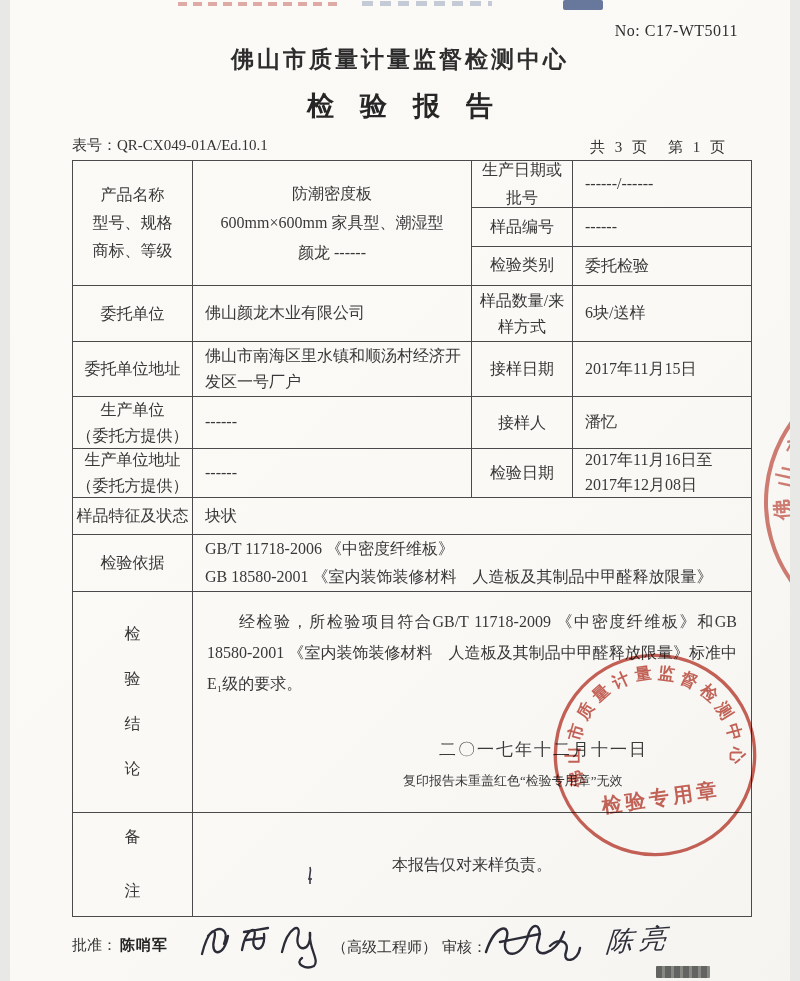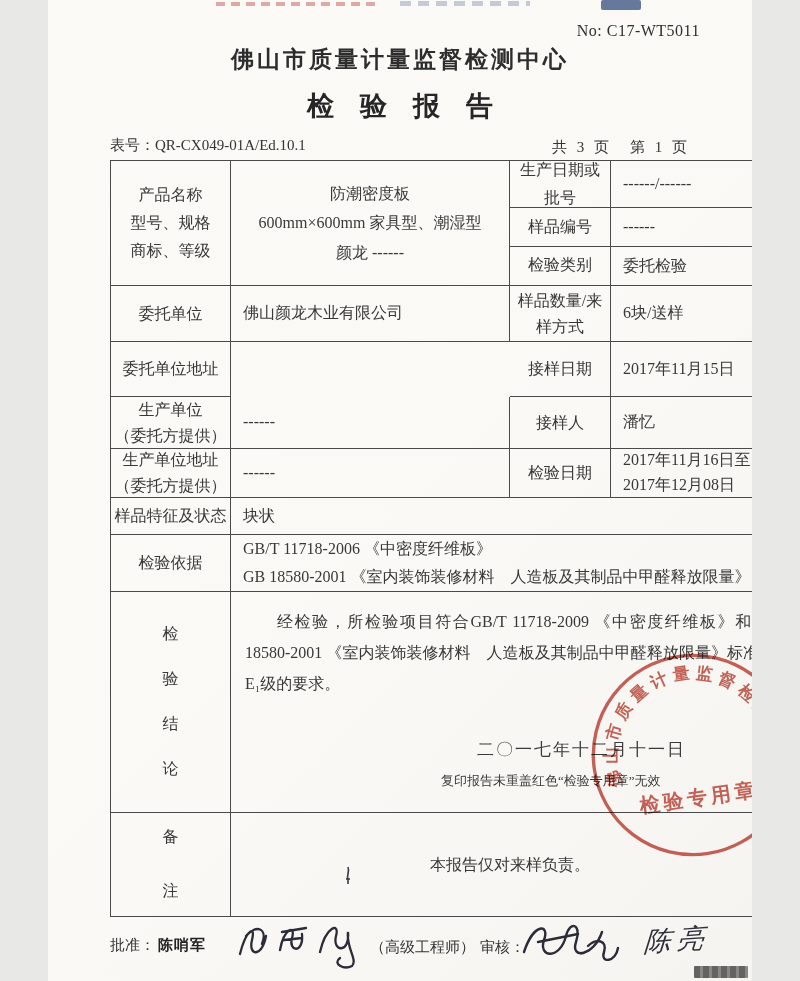--- a/index.html
+++ b/index.html
@@ -1,18 +1,18 @@
 <!DOCTYPE html>
 <html><head>
 <meta charset="utf-8">
 <style>
   html,body{margin:0;padding:0;}
   body{font-family:"Liberation Serif","DejaVu Serif",serif;background:#e8e8e6;}
   .page{
-    position:relative;width:704px;height:981px;margin:0 auto;overflow:hidden;
+    position:relative;width:780px;height:981px;margin:0 auto;overflow:hidden;
     background:linear-gradient(135deg,#fbfaf7 0%,#faf9f6 55%,#f5f4f0 100%);
     color:#3a3a3a;
   }
   
   .mark-red{position:absolute;left:168px;top:2px;width:162px;height:4px;
     background:repeating-linear-gradient(90deg,rgba(195,90,85,.5) 0 9px,transparent 9px 15px);
     filter:blur(.4px);}
   .mark-blue{position:absolute;left:352px;top:1px;width:130px;height:5px;
     background:repeating-linear-gradient(90deg,rgba(95,115,155,.35) 0 11px,transparent 11px 18px);
     filter:blur(.6px);}
@@ -151,20 +151,23 @@
       <span class="vchar">样品数量/来</span>
       <span class="vchar">样方式</span>
     </div>
     <div class="cell val c-qty-value">
       <span>6块/送样</span>
     </div>
 
     <div class="cell lbl c-clientaddr-label">
       <span>委托单位地址</span>
     </div>
+    <div class="cell val c-clientaddr-value">
+      <span>佛山市南海区里水镇和顺汤村经济开发区一号厂户</span>
+    </div>
     <div class="cell lbl c-recvdate-label">
       <span>接样日期</span>
     </div>
     <div class="cell val c-recvdate-value">
       <span>2017年11月15日</span>
     </div>
 
     <div class="cell lbl c-mfr-label">
       <span class="vchar">生产单位</span>
       <span class="vchar">（委托方提供）</span>

